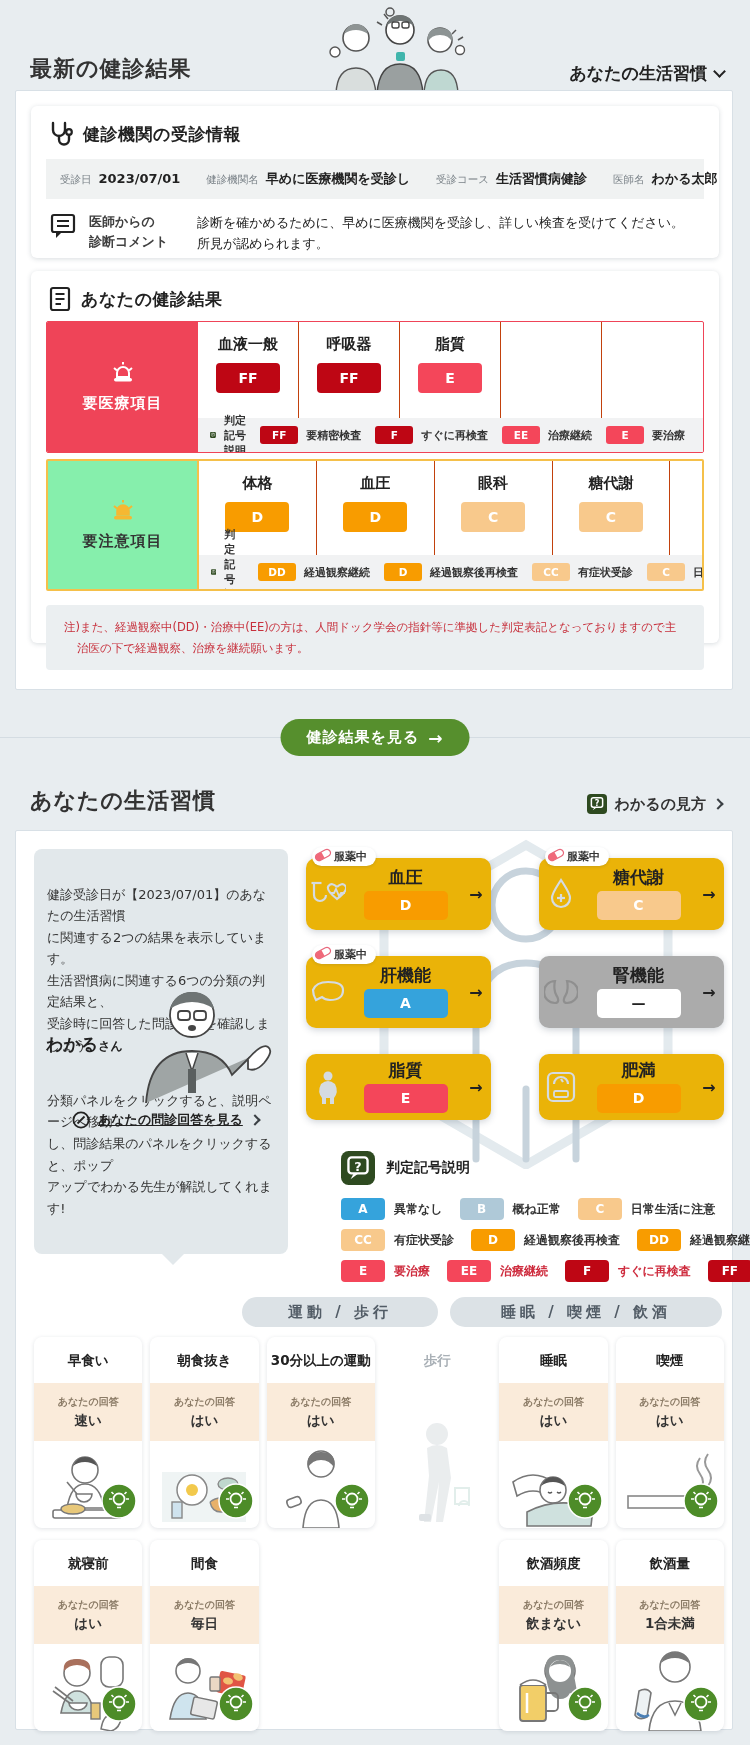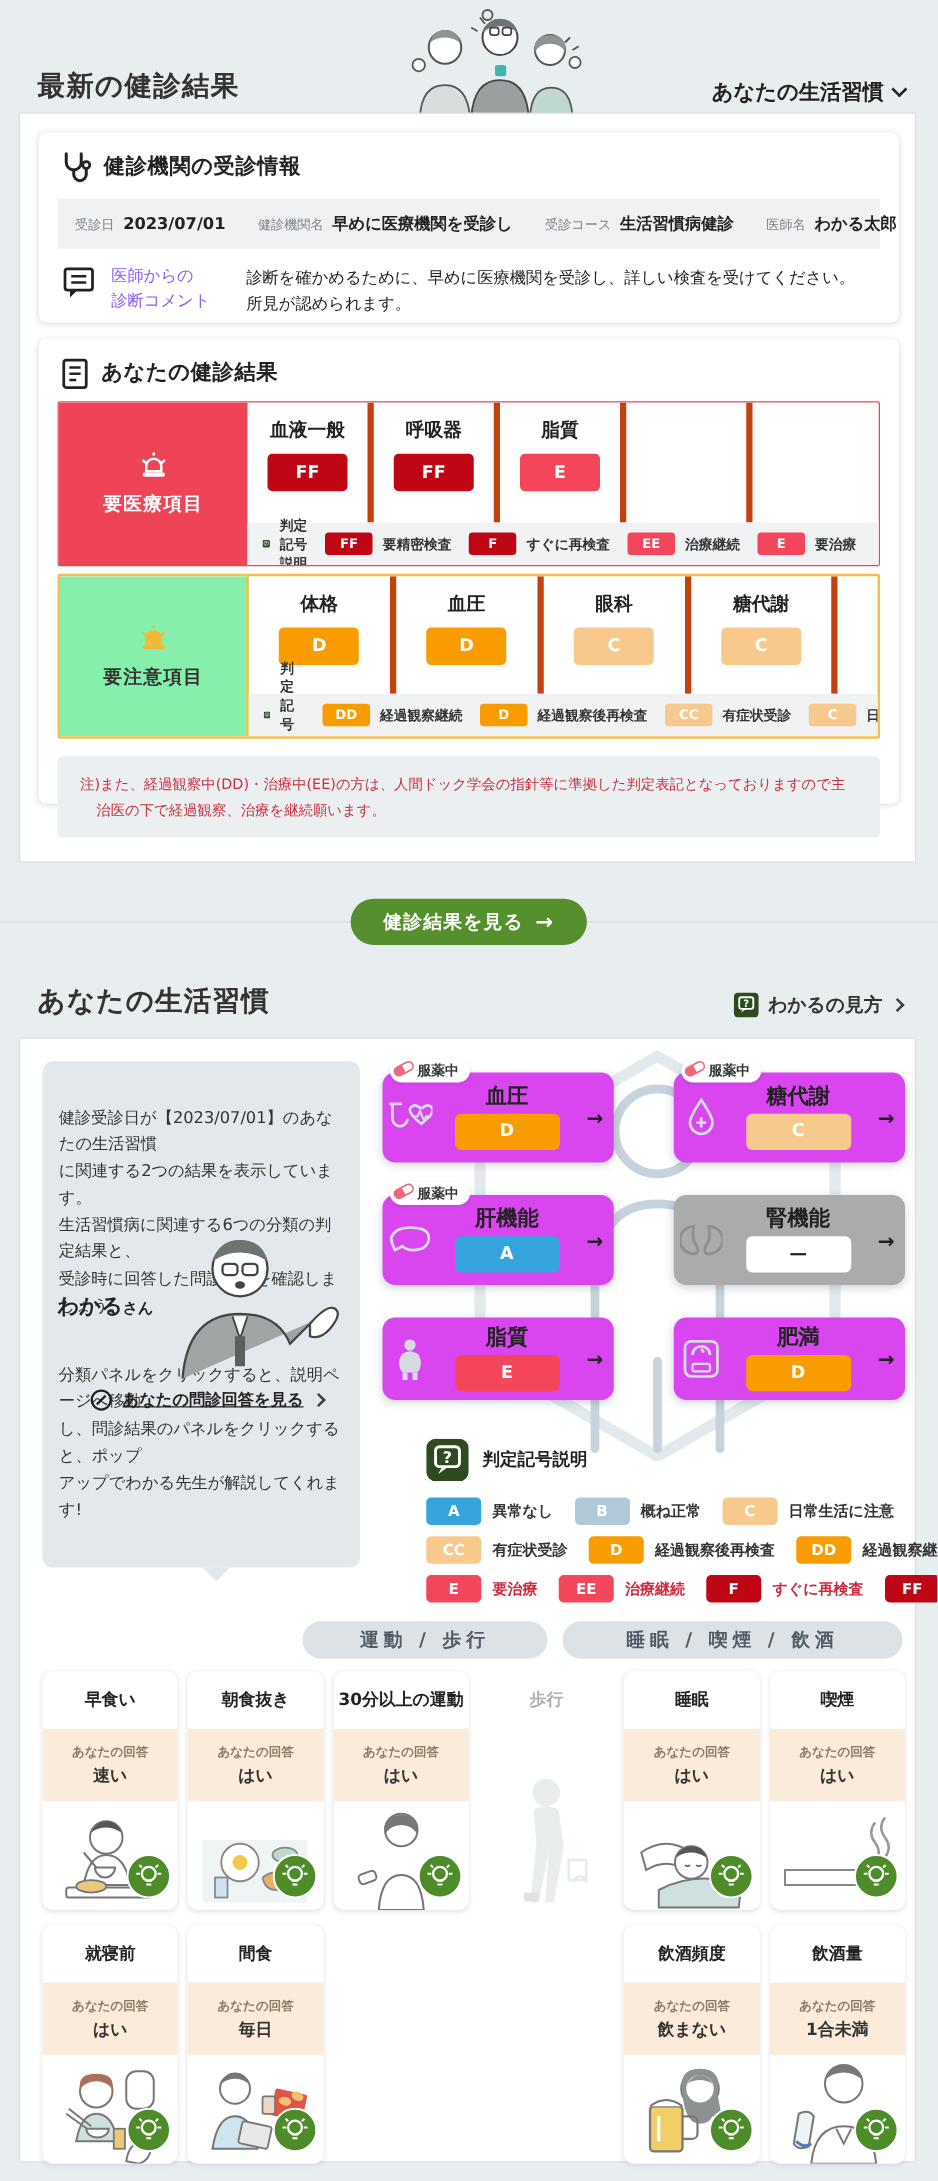--- a/index.html
+++ b/index.html
@@ -17,46 +17,46 @@
   .chev-right { width:8px; height:8px; border-right:2.5px solid #3a3f44; border-bottom:2.5px solid #3a3f44;
                 transform:rotate(-45deg); }
 
   
   .outer { position:absolute; left:15px; width:718px; background:#fff; border:1px solid #D8E0E6; border-radius:2px; }
   #panel1 { top:90px; height:600px; }
   #panel2 { top:830px; height:900px; }
 
   .card { position:absolute; left:15px; width:688px; background:#fff; border-radius:6px;
           box-shadow:0 1px 5px rgba(40,60,80,.18); }
-  .card-title-row { display:flex; align-items:flex-start; gap:10px; padding:15px 18px 12px; }
+  .card-title-row { display:flex; align-items:center; gap:10px; padding:15px 18px 12px; }
   .card-title { font-size:17px; font-weight:bold; color:#222; letter-spacing:.5px; }
 
   
   #visit-card { top:15px; height:152px; }
   .info-strip { margin:0 15px; background:#F0F2F2; display:flex; align-items:center; gap:26px; padding:11px 14px; }
   .info-pair { display:flex; align-items:baseline; gap:7px; white-space:nowrap; }
   .info-label { font-size:10.5px; color:#7A8288; }
   .info-value { font-size:13px; font-weight:bold; color:#222; }
   .comment-row { display:flex; gap:12px; padding:13px 18px; }
-  .comment-label { font-size:13px; font-weight:normal; color:#8b5cf6; white-space:pre-line; line-height:1.55; width:96px; flex:none; }
+  .comment-label { font-size:13px; font-weight:bold; color:#404040; white-space:pre-line; line-height:1.55; width:96px; flex:none; }
   .comment-text { font-size:13px; color:#222; line-height:1.65; }
 
   
   #results-card { top:180px; height:372px; }
   .judge-row { position:absolute; left:15px; width:658px; display:flex; border-radius:2px; overflow:hidden; }
   #medical-row { top:50px; height:132px; border:1.5px solid #EF4458; }
   #caution-row { top:188px; height:132px; border:2px solid #F5C04A; }
   .row-head { width:151px; flex:none; display:flex; flex-direction:column; align-items:center; justify-content:center; gap:7px; }
   #medical-row .row-head { background:#EF4458; color:#fff; }
   #caution-row .row-head { background:#86efac; color:#333; border-right:2px solid #F5C04A; }
   .row-head-label { font-size:15px; font-weight:bold; letter-spacing:1px; }
   .row-body { flex:1; display:flex; flex-direction:column; }
   .cols { flex:1; display:flex; }
   .col { width:20%; display:flex; flex-direction:column; align-items:center; padding-top:13px; }
-  .col.divider { border-right:5px solid #c2410c; }
+  .col.divider { border-right:1px solid #c2410c; }
   .col-name { font-size:15px; font-weight:bold; color:#222; }
   .grade-badge { margin-top:9px; width:64px; height:30px; border-radius:4px; color:#fff;
                  font-size:14px; font-weight:bold; display:flex; align-items:center; justify-content:center; }
   .legend-strip { height:34px; background:#F1F2F3; display:flex; align-items:center; gap:8px; padding:0 12px; }
   .legend-strip .lg-title { font-size:11px; font-weight:bold; color:#333; margin-right:4px; }
   .mini-badge { width:38px; height:18px; border-radius:3px; color:#fff; font-size:10.5px; font-weight:bold;
                 display:flex; align-items:center; justify-content:center; flex:none; }
   .mini-label { font-size:11px; color:#333; font-weight:bold; margin-right:6px; white-space:nowrap; }
 
   .dred { background:#BE0614; } .pred { background:#F4465A; }
@@ -87,21 +87,21 @@
                   border-top-color:#E2E8EB; border-bottom:none; }
   .bubble p + p { margin-top:12px; }
   .character-name { position:absolute; left:30px; top:202px; font-size:17px; font-weight:bold; color:#222; }
   .character-name .suffix { font-size:12px; }
   .character-illo { position:absolute; left:108px; top:150px; }
   .answers-link { position:absolute; left:56px; top:280px; display:flex; align-items:center; gap:8px; cursor:pointer; }
   .answers-link .al-text { font-size:13px; font-weight:bold; color:#222; text-decoration:underline; }
 
   .hex-wrap { position:absolute; left:340px; top:8px; }
 
-  .organ-panel { position:absolute; width:185px; height:72px; background:#d946ef; border-radius:10px;
+  .organ-panel { position:absolute; width:185px; height:72px; background:#eab308; border-radius:10px;
                  box-shadow:0 2px 7px rgba(40,60,80,.22); display:flex; align-items:center; cursor:pointer; }
   .organ-panel.short { height:66px; }
   .organ-panel.disabled { background:#ABABAB; }
   .op-icon { width:44px; flex:none; display:flex; justify-content:center; }
   .op-mid { flex:1; display:flex; flex-direction:column; align-items:center; }
   .op-name { font-size:17px; font-weight:bold; color:#222; line-height:1.1; }
   .op-badge { margin-top:4px; width:84px; height:29px; border-radius:5px; color:#fff; font-size:14px; font-weight:bold;
               display:flex; align-items:center; justify-content:center; }
   .op-badge.white { background:#fff; color:#222; }
   .op-arrow { width:30px; flex:none; text-align:center; font-size:16px; font-weight:bold; color:#222; }

